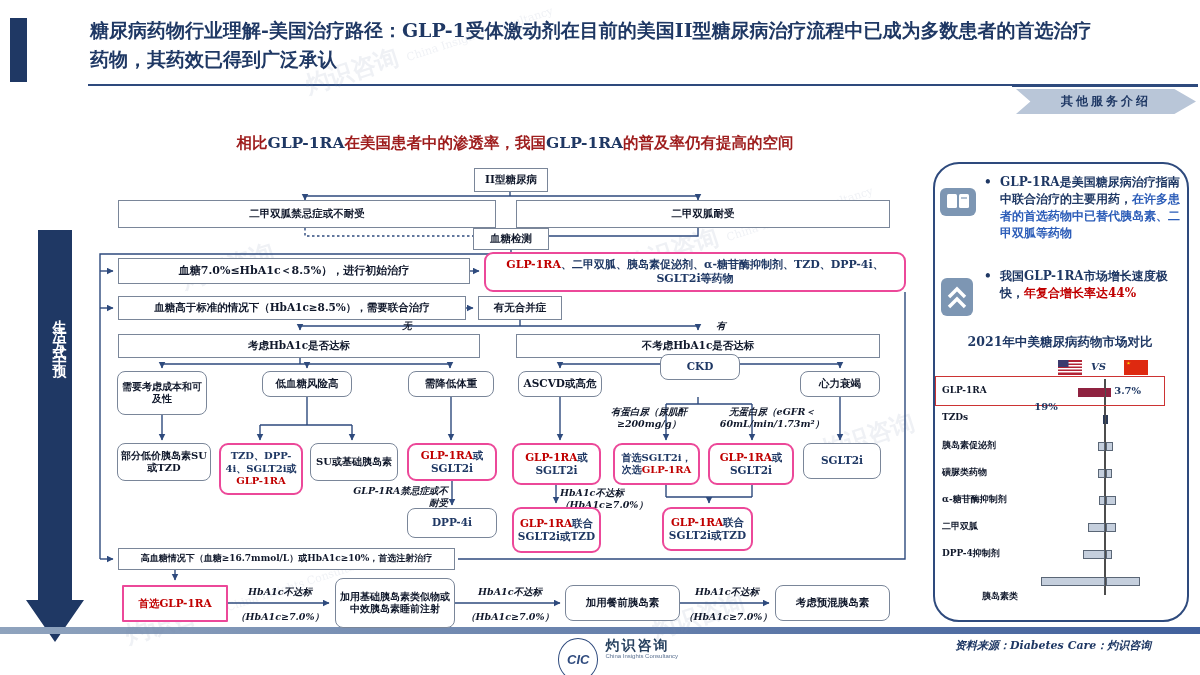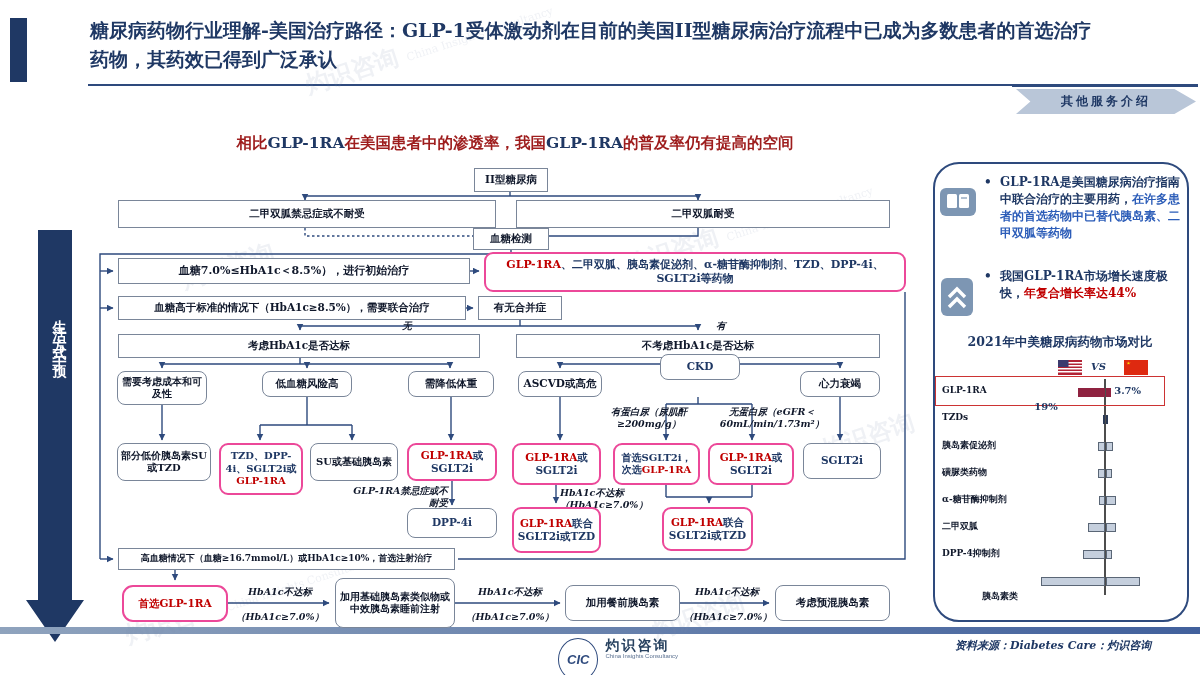--- a/index.html
+++ b/index.html
@@ -151,21 +151,21 @@
   </div>
 
   <div class="box" style="left:118px;top:296px;width:348px;height:24px;font-size:10.5px;">血糖高于标准的情况下（HbA1c≥8.5%），需要联合治疗</div>
   <div class="box" style="left:478px;top:296px;width:84px;height:24px;">有无合并症</div>
   <div class="it" style="left:398px;top:320px;width:18px;">无</div>
   <div class="it" style="left:712px;top:320px;width:18px;">有</div>
 
   <div class="box" style="left:118px;top:334px;width:362px;height:24px;">考虑HbA1c是否达标</div>
   <div class="box" style="left:516px;top:334px;width:364px;height:24px;">不考虑HbA1c是否达标</div>
 
-  <div class="box rd" style="left:117px;top:371px;width:90px;height:34px;font-size:10px;">需要考虑成本和可及性</div>
+  <div class="box rd" style="left:117px;top:371px;width:90px;height:44px;font-size:10px;">需要考虑成本和可及性</div>
   <div class="box rd" style="left:262px;top:371px;width:90px;height:26px;">低血糖风险高</div>
   <div class="box rd" style="left:408px;top:371px;width:86px;height:26px;">需降低体重</div>
 
   <div class="box rd" style="left:117px;top:443px;width:94px;height:38px;font-size:10px;">部分低价胰岛素SU或TZD</div>
   <div class="box red" style="left:219px;top:443px;width:84px;height:52px;font-size:10px;color:#1f3864;">
     <span><span>TZD、DPP-4i、SGLT2i或</span><span class="rt">GLP-1RA</span></span>
   </div>
   <div class="box rd" style="left:310px;top:443px;width:88px;height:38px;font-size:10px;">SU或基础胰岛素</div>
   <div class="box red" style="left:407px;top:443px;width:90px;height:38px;color:#1f3864;">
     <span><span class="rt">GLP-1RA</span><span>或SGLT2i</span></span>
@@ -195,21 +195,21 @@
     <span>（HbA1c≥7.0%）</span>
   </div>
   <div class="box red" style="left:512px;top:507px;width:89px;height:46px;color:#1f3864;">
     <span><span class="rt">GLP-1RA</span><span>联合SGLT2i或TZD</span></span>
   </div>
   <div class="box red" style="left:662px;top:507px;width:91px;height:44px;color:#1f3864;">
     <span><span class="rt">GLP-1RA</span><span>联合SGLT2i或TZD</span></span>
   </div>
 
   <div class="box" style="left:118px;top:548px;width:337px;height:22px;font-size:9px;">高血糖情况下（血糖≥16.7mmol/L）或HbA1c≥10%，首选注射治疗</div>
-  <div class="box red" style="left:122px;top:585px;width:106px;height:37px;border-radius:11px;">
+  <div class="box red" style="left:122px;top:585px;width:106px;height:37px;border-radius:1px;">
     <span class="rt">首选GLP-1RA</span>
   </div>
   <div class="it" style="left:234px;top:586px;width:92px;">
     <span>HbA1c不达标</span><br><br>
     <span>（HbA1c≥7.0%）</span>
   </div>
   <div class="box rd" style="left:335px;top:578px;width:120px;height:50px;font-size:10px;border-width:1.8px;">加用基础胰岛素类似物或中效胰岛素睡前注射</div>
   <div class="it" style="left:460px;top:586px;width:100px;">
     <span>HbA1c不达标</span><br><br>
     <span>（HbA1c≥7.0%）</span>

